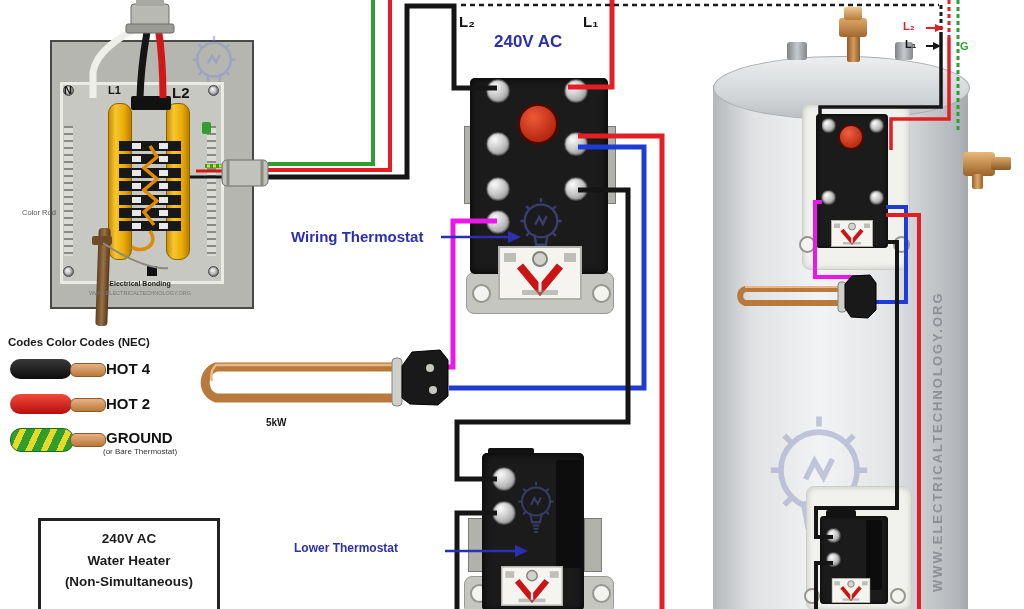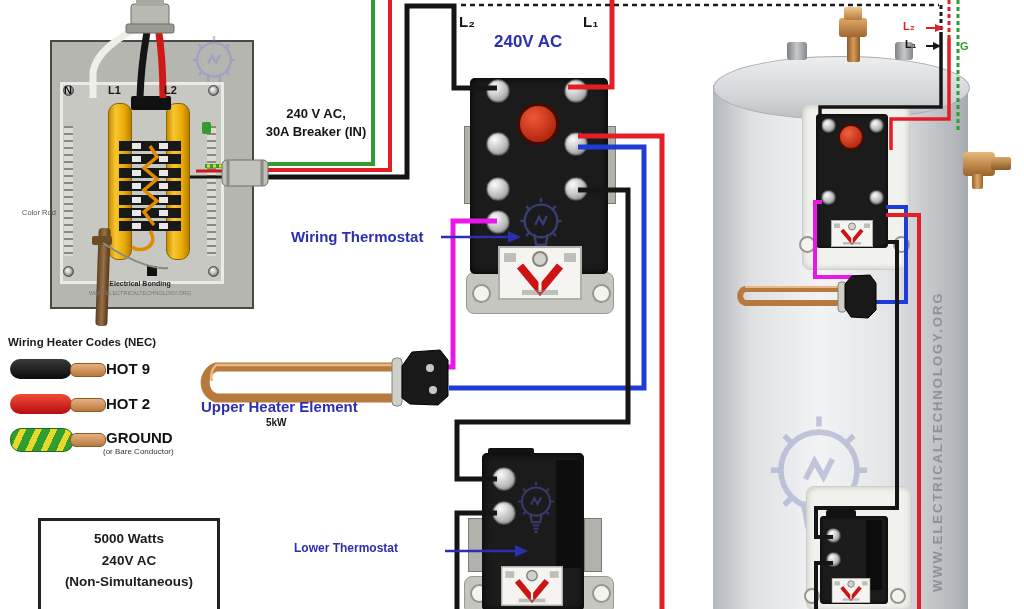--- a/index.html
+++ b/index.html
@@ -125,22 +125,22 @@
 
   <div class="abs" style="left:10px;top:359px;width:62px;height:20px;border-radius:10px;background:linear-gradient(180deg,#3a3a3a,#0c0c0c);"></div>
   <div class="abs" style="left:10px;top:394px;width:62px;height:20px;border-radius:10px;background:linear-gradient(180deg,#f24b3a,#b50e0e);"></div>
   <div class="abs" style="left:10px;top:428px;width:62px;height:22px;border-radius:11px;border:1px solid #1d6b1d;
               background:repeating-linear-gradient(115deg,#2f9e2f 0 8px,#e8d82a 8px 14px);"></div>
   <div class="abs" style="left:70px;top:363px;width:34px;height:12px;border-radius:6px;border:1px solid #8a5a28;background:linear-gradient(180deg,#e8b183,#b87a3c);"></div>
   <div class="abs" style="left:70px;top:398px;width:34px;height:12px;border-radius:6px;border:1px solid #8a5a28;background:linear-gradient(180deg,#e8b183,#b87a3c);"></div>
   <div class="abs" style="left:70px;top:433px;width:34px;height:12px;border-radius:6px;border:1px solid #8a5a28;background:linear-gradient(180deg,#e8b183,#b87a3c);"></div>
 
   <div class="abs" style="left:38px;top:518px;width:182px;height:110px;border:3px solid #222;background:#fff;padding-top:7px;box-sizing:border-box;">
-    <div class="spec-line">5000 Watts</div>
     <div class="spec-line">240V AC</div>
+    <div class="spec-line">Water Heater</div>
     <div class="spec-line">(Non-Simultaneous)</div>
   </div>
 
   <div class="abs" style="left:466px;top:272px;width:146px;height:40px;background:#c6c6c0;border:1px solid #9a9a94;border-radius:8px;"></div>
   <div class="ear" style="left:472px;top:284px;width:15px;height:15px;"></div>
   <div class="ear" style="left:592px;top:284px;width:15px;height:15px;"></div>
   <div class="abs" style="left:464px;top:126px;width:16px;height:76px;background:#b2b2ac;border:1px solid #7c7c76;"></div>
   <div class="abs" style="left:598px;top:126px;width:16px;height:76px;background:#b2b2ac;border:1px solid #7c7c76;"></div>
   <div class="abs" style="left:470px;top:78px;width:138px;height:196px;background:#1b1b1b;border-radius:5px;box-shadow:inset 0 0 8px #000;"></div>
   <div class="abs" style="left:517px;top:103px;width:36px;height:36px;border-radius:50%;
@@ -240,40 +240,37 @@
     <path d="M445,551 L515,551" stroke="#2b2fb0" stroke-width="2.5"></path>
     <path d="M515,545 L528,551 L515,557 Z" fill="#2b2fb0"></path>
     <path d="M926,28 L936,28" stroke="#e31e24" stroke-width="2"></path>
     <path d="M935,24 L944,28 L935,32 Z" fill="#e31e24"></path>
     <path d="M926,46 L934,46" stroke="#151515" stroke-width="2"></path>
     <path d="M933,42 L941,46 L933,50 Z" fill="#151515"></path>
   </svg>
 
   <div class="abs black-label" style="left:64px;top:84px;font-size:11px;">N</div>
   <div class="abs black-label" style="left:108px;top:84px;font-size:11px;">L1</div>
-  <div class="abs black-label" style="left:164px;top:84px;font-size:11px;">L2</div>
+  <div class="abs black-label" style="left:172px;top:84px;font-size:15px;">L2</div>
   <div class="abs" style="left:60px;top:280px;width:160px;text-align:center;font-size:7px;font-weight:bold;color:#222;">Electrical Bonding</div>
   <div class="abs" style="left:60px;top:290px;width:160px;text-align:center;font-size:5.5px;color:#777;">WWW.ELECTRICALTECHNOLOGY.ORG</div>
   <div class="abs tiny" style="left:16px;top:208px;width:46px;text-align:center;font-size:7.5px;line-height:1.25;">Color Rod</div>
 
-  <div class="abs black-label" style="left:230px;top:106px;width:172px;text-align:center;font-size:13px;">240 V AC,</div>
-  <div class="abs black-label" style="left:230px;top:124px;width:172px;text-align:center;font-size:13px;">30A Breaker (IN)</div>
 
   <div class="abs black-label" style="left:459px;top:13px;font-size:15px;">L₂</div>
   <div class="abs black-label" style="left:583px;top:13px;font-size:15px;">L₁</div>
   <div class="abs blue-label" style="left:494px;top:32px;font-size:17px;">240V AC</div>
 
   <div class="abs blue-label" style="left:291px;top:228px;font-size:15px;">Wiring Thermostat</div>
-  <div class="abs blue-label" style="left:201px;top:398px;font-size:15px;">Upper Heater Element</div>
   <div class="abs black-label" style="left:266px;top:417px;font-size:10px;">5kW</div>
   <div class="abs blue-label" style="left:294px;top:541px;font-size:12px;">Lower Thermostat</div>
 
-  <div class="abs" style="left:8px;top:336px;font-size:11.5px;font-weight:bold;color:#1a1a1a;">Wiring Heater Codes (NEC)</div>
-  <div class="abs legend-label" style="left:106px;top:360px;">HOT 9</div>
+  <div class="abs" style="left:8px;top:336px;font-size:11.5px;font-weight:bold;color:#1a1a1a;">Codes Color Codes (NEC)</div>
+  <div class="abs legend-label" style="left:106px;top:360px;">HOT 4</div>
   <div class="abs legend-label" style="left:106px;top:395px;text-align:center;">HOT 2</div>
   <div class="abs legend-label" style="left:106px;top:429px;">GROUND</div>
-  <div class="abs" style="left:103px;top:447px;font-size:8px;color:#333;">(or Bare Conductor)</div>
+  <div class="abs" style="left:103px;top:447px;font-size:8px;color:#333;">(or Bare Thermostat)</div>
 
   <div class="abs" style="left:903px;top:20px;font-size:11px;font-weight:bold;color:#e31e24;">L₂</div>
   <div class="abs" style="left:905px;top:38px;font-size:11px;font-weight:bold;color:#151515;">L₁</div>
   <div class="abs" style="left:960px;top:40px;font-size:11px;font-weight:bold;color:#2f9e2f;">G</div>
 
 </div>
 
 </body></html>

